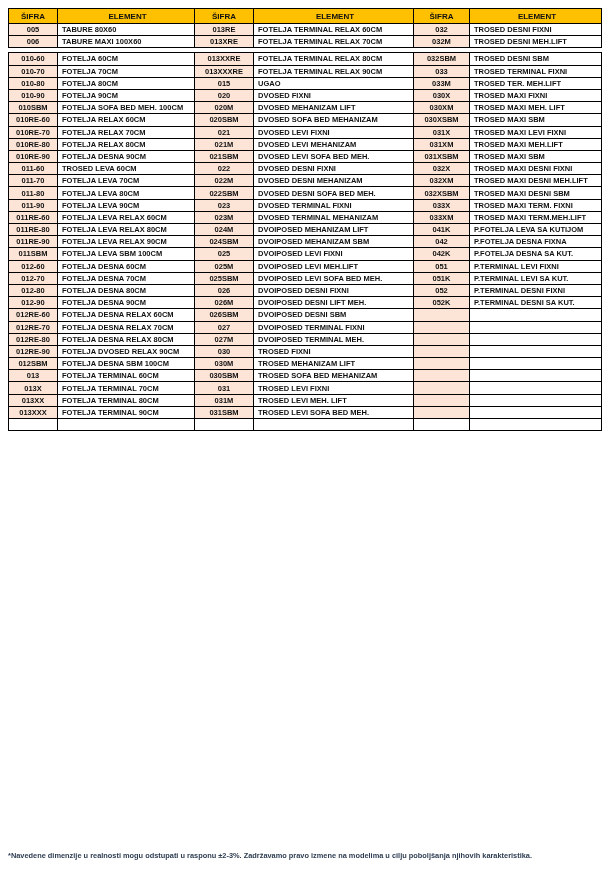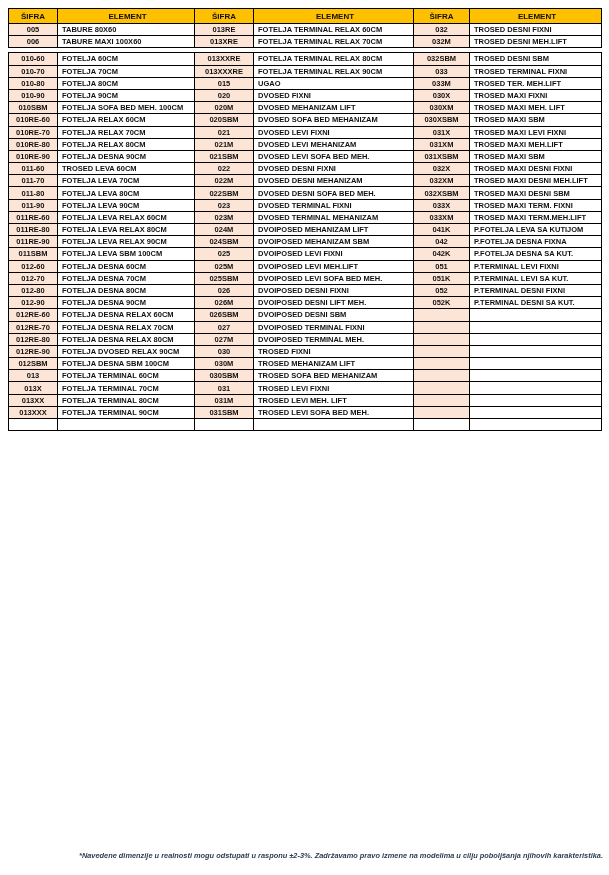--- a/index.html
+++ b/index.html
@@ -68,25 +68,23 @@
     background: #ffffff;
     height: 4px;
     padding: 0;
   }
   .footnote {
     position: absolute;
     left: 8px;
     top: 851px;
     width: 595px;
     font-size: 7.4px;
-    font-style: italic;
     font-weight: bold;
     color: #2e3d52;
     white-space: nowrap;
-    text-align: right;
   }
 </style>
 </head>
 <body>
 
 <div class="page">
 
   <table class="codes">
     <colgroup>
       <col style="width:49px">

